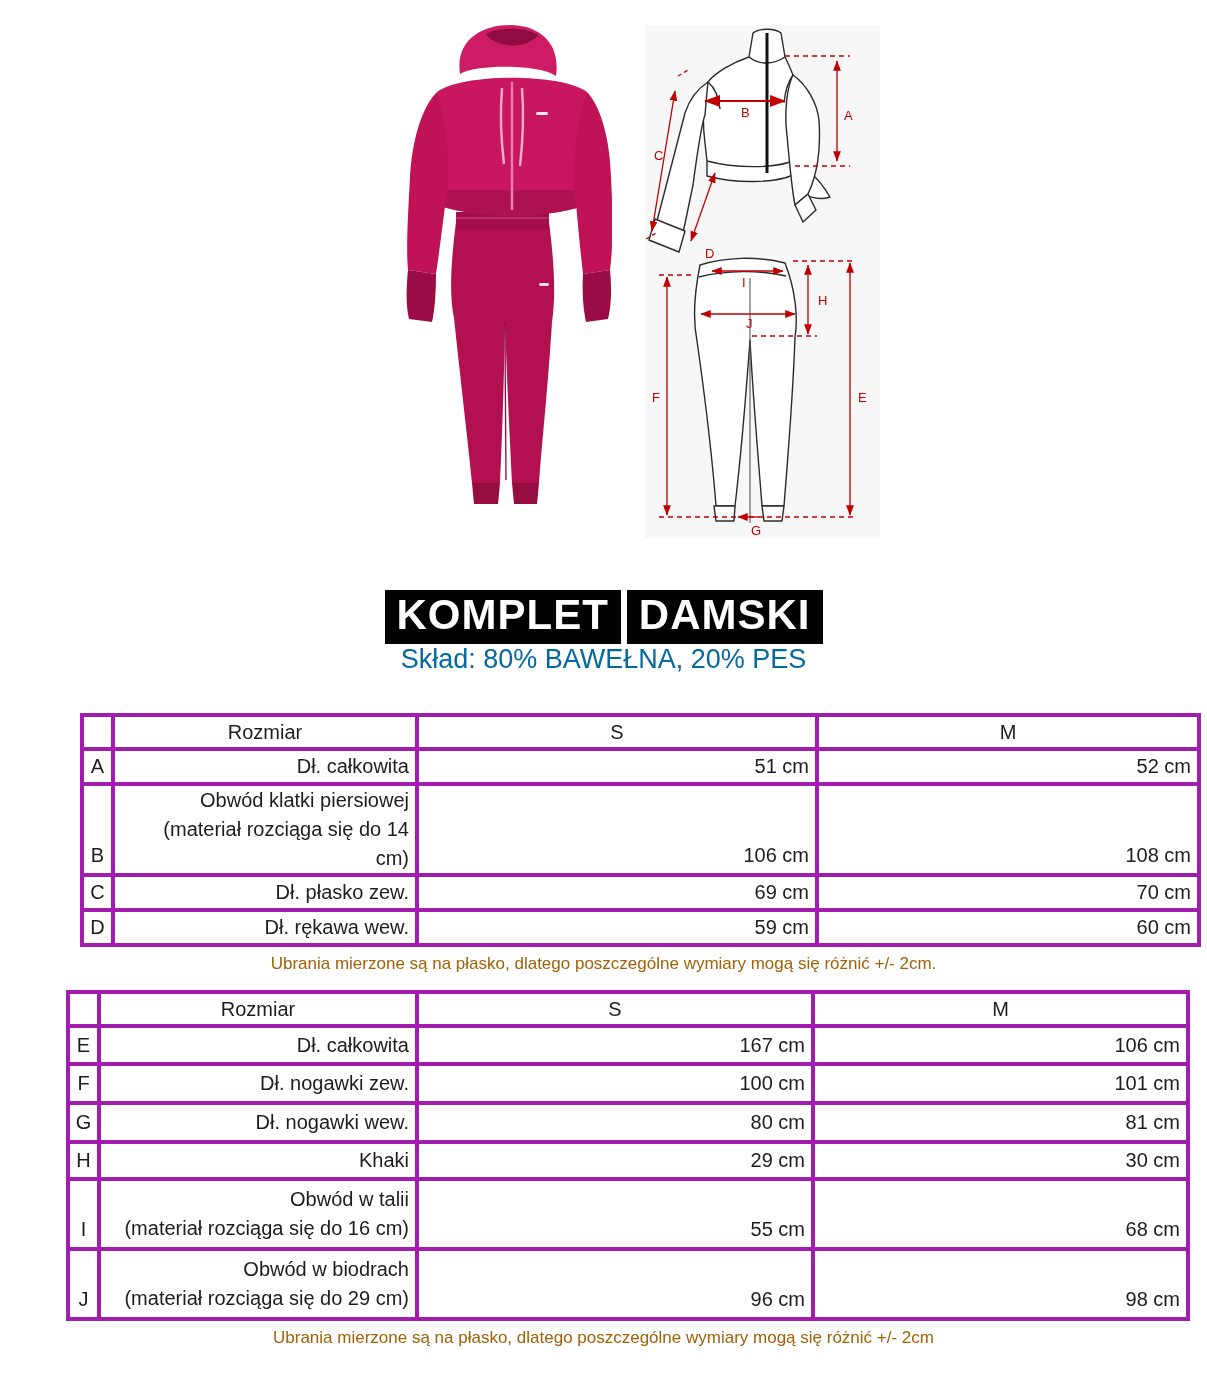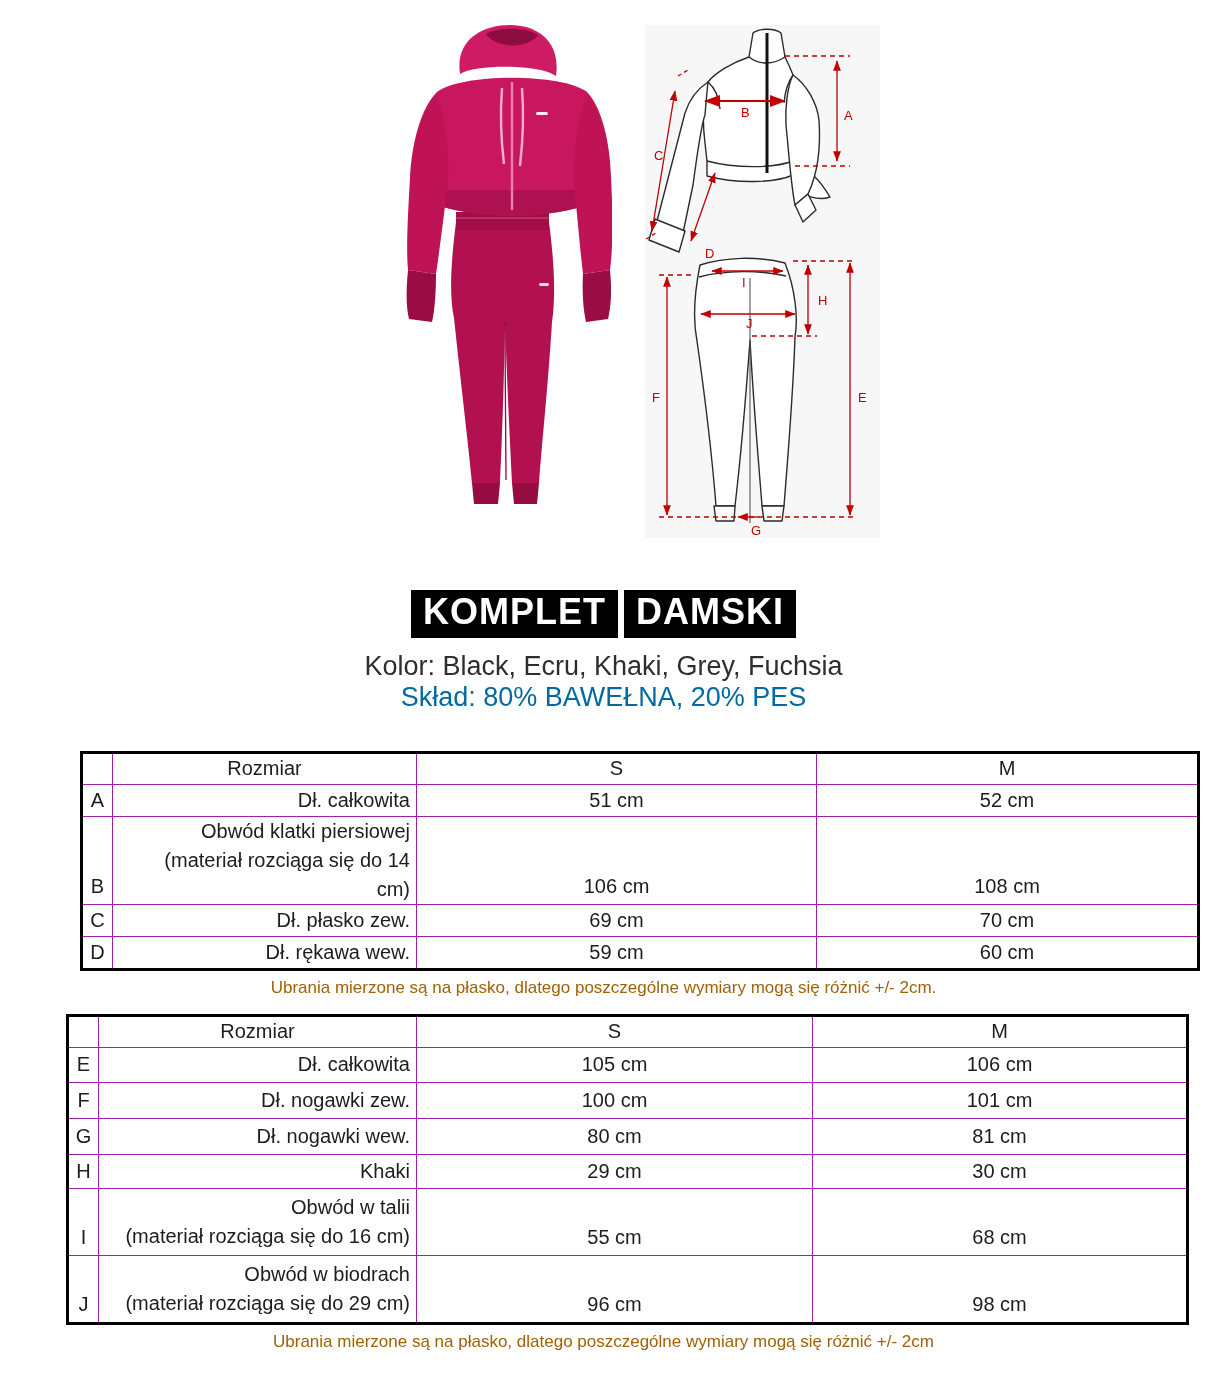--- a/index.html
+++ b/index.html
@@ -7,36 +7,36 @@
     width:1207px;height:1392px;position:relative;overflow:hidden;
     font-family:"Liberation Sans",sans-serif;color:#1d1d1d;
   }
   .hero{position:relative;height:562px;}
   .photo-svg{position:absolute;left:402px;top:22px;}
   .diagram-svg{position:absolute;left:645px;top:25px;}
 
   .title-block{text-align:center;margin-top:28px;}
   .title-word{
     display:inline-block;background:#000;color:#fff;
-    font-size:36px;font-weight:600;letter-spacing:1px;
+    font-size:42px;font-weight:600;letter-spacing:1px;
     padding:3px 12px 7px;margin:0 3px;line-height:1.05;
   }
   .model-name{margin-top:24px;font-size:24px;font-weight:700;letter-spacing:.5px;color:#111;}
   .color-line{margin-top:13px;font-size:27px;color:#2e2e2e;}
   .comp-line{margin-top:0;font-size:27px;color:#0369a1;}
 
   table{border-collapse:collapse;table-layout:fixed;background:#fff;}
-  td{border:1px solid #a21caf;font-size:20px;color:#1d1d1d;padding:0 6px;height:31px;vertical-align:middle;overflow:hidden;}
+  td{border:4px solid #a21caf;font-size:20px;color:#1d1d1d;padding:0 6px;height:31px;vertical-align:middle;overflow:hidden;}
   .t1{width:1117px;margin:38px 0 0 80px;border:3px solid #000;}
   .t2{width:1120px;margin:16px 0 0 66px;border:3px solid #000;}
   .t1 .c-letter{width:31px}.t1 .c-label{width:304px}.t1 .c-s{width:400px}.t1 .c-m{width:382px}
   .t2 .c-letter{width:31px}.t2 .c-label{width:318px}.t2 .c-s{width:396px}.t2 .c-m{width:375px}
   tr.head td{text-align:center;height:30px;}
   td.lt{text-align:center;padding:0 2px;}
-  td.v{text-align:center;}
+  td.v{text-align:right;}
   td.lb{padding-left:19px;line-height:1.45;text-align:right;}
   tr.tall td{height:60px;}
   .t2 tr.r1 td{height:34px}.t2 tr.r2 td,.t2 tr.r3 td{height:35px}.t2 tr.r4 td{height:33px}
   td.bot{vertical-align:bottom;padding-bottom:6px;}
   .note{width:100%;text-align:center;font-size:17px;color:#a16207;margin-top:7px;}
 </style>
 </head>
 <body>
 
 <div class="sheet">
@@ -144,21 +144,20 @@
         <text x="213" y="377">E</text>
         <text x="106" y="510">G</text>
       </g>
     </svg>
   </div>
 
   <div class="title-block">
     <h1 style="margin:0;line-height:1;">
       <span class="title-word">KOMPLET</span><span class="title-word">DAMSKI</span>
     </h1>
-    <div class="color-line">Kolor: Black, Ecru, Khaki, Grey, Fuchsia</div>
     <div class="comp-line">Skład: 80% BAWEŁNA, 20% PES</div>
   </div>
 
   <table class="t1">
     <colgroup>
         <col class="c-letter">
         <col class="c-label">
         <col class="c-s">
         <col class="c-m">
       </colgroup>
@@ -210,21 +209,21 @@
     <tbody>
         <tr class="head">
       <td class="lt"></td>
       <td>Rozmiar</td>
       <td>S</td>
       <td>M</td>
     </tr>
     <tr class="r1">
       <td class="lt">E</td>
       <td class="lb">Dł. całkowita</td>
-      <td class="v">105 cm</td>
+      <td class="v">167 cm</td>
       <td class="v">106 cm</td>
     </tr>
     <tr class="r2">
       <td class="lt">F</td>
       <td class="lb">Dł. nogawki zew.</td>
       <td class="v">100 cm</td>
       <td class="v">101 cm</td>
     </tr>
     <tr class="r3">
       <td class="lt">G</td>

